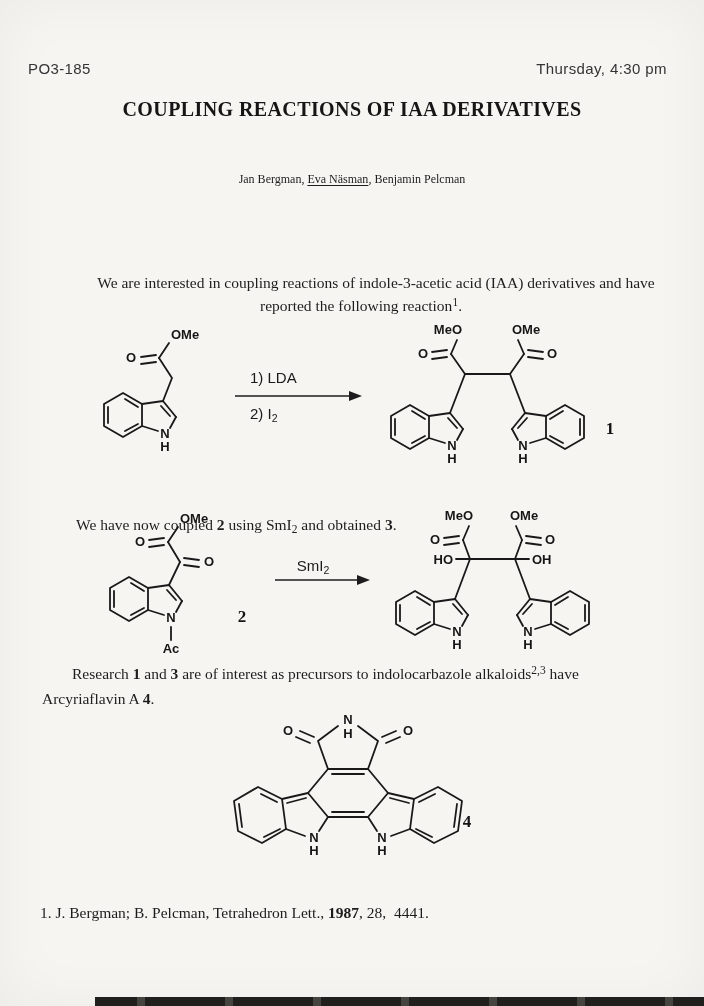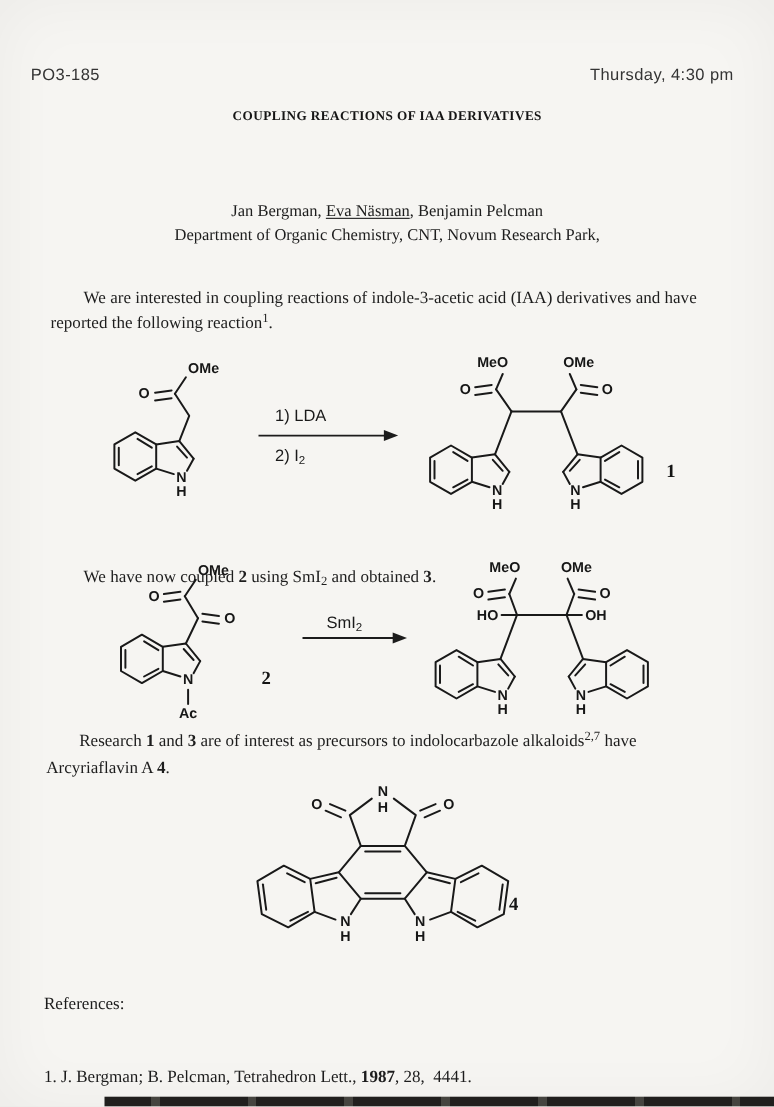--- a/index.html
+++ b/index.html
@@ -9,25 +9,25 @@
     background:#f6f5f2;
     box-shadow:inset 0 0 60px rgba(0,0,0,0.045);
     font-family:"Liberation Serif","DejaVu Serif",serif;
     color:#1b1b1b;
   }
   .hdr{position:absolute;top:36px;font-family:"Liberation Sans","DejaVu Sans",sans-serif;
        font-size:15px;color:#343434;letter-spacing:0.4px;margin-top:24px;}
   .hdr-left{left:28px;}
   .hdr-right{right:37px;}
   .title{position:absolute;top:98px;left:0;width:100%;text-align:center;
-         font-weight:bold;font-size:12px;letter-spacing:0.4px;color:#151515;}
-  .authors{position:absolute;top:181px;left:0;width:100%;text-align:center;
-           font-size:15px;line-height:22px;color:#1d1d1d;}
+         font-weight:bold;font-size:20px;letter-spacing:0.4px;color:#151515;}
+  .authors{position:absolute;top:168px;left:0;width:100%;text-align:center;
+           font-size:12px;line-height:22px;color:#1d1d1d;}
   .para{position:absolute;font-size:15.5px;line-height:23px;color:#1d1d1d;}
-  .p1{left:46px;top:259px;width:630px;}
+  .p1{left:46px;top:271px;width:630px;text-align:center;}
   .p2{left:76px;top:469px;margin-top:44px;}
   .p3{left:42px;top:662px;width:640px;}
   .indent{text-indent:30px;display:block;}
   .refs{position:absolute;left:40px;top:857px;font-size:15.5px;line-height:22.4px;
         color:#1c1c1c;white-space:pre-wrap;}
   .seg-b{font-weight:bold;}
   .seg-i{}
   .seg-u{text-decoration:underline;text-underline-offset:2px;}
   .seg-sup{font-size:11.5px;position:relative;top:-5.5px;}
   .seg-sub{font-size:11.5px;position:relative;top:3px;}
@@ -62,21 +62,20 @@
     </defs>
   </svg>
 
   <div class="hdr hdr-left">PO3-185</div>
   <div class="hdr hdr-right">Thursday, 4:30 pm</div>
 
   <div class="title">COUPLING REACTIONS OF IAA DERIVATIVES</div>
 
   <div class="authors">
     <div><span>Jan Bergman, </span><span class="seg-u">Eva Näsman</span><span>, Benjamin Pelcman</span></div>
-    <div>Department of Organic Chemistry, CNT, Novum Research Park,</div>
   </div>
 
   <div class="para p1">
     <span class="indent"><span>We are interested in coupling reactions of indole-3-acetic acid (IAA) derivatives and have</span></span>
     <span><span>reported the following reaction</span><span class="seg-sup">1</span><span>.</span></span>
   </div>
 
   <svg style="left:70px;top:312px;" width="580" height="152" viewBox="0 0 580 152">
     <g>
       <use href="#indole" x="0" y="0" transform="translate(34,70)"></use>
@@ -177,21 +176,21 @@
       <text class="atom" text-anchor="end" x="383" y="62">HO</text>
       <text class="atom" text-anchor="start" x="462" y="62">OH</text>
       <text class="atom" text-anchor="middle" x="387" y="134">N</text>
       <text class="atom" text-anchor="middle" x="387" y="147">H</text>
       <text class="atom" text-anchor="middle" x="458" y="134">N</text>
       <text class="atom" text-anchor="middle" x="458" y="147">H</text>
     </g>
   </svg>
 
   <div class="para p3">
-    <span class="indent"><span>Research </span><span class="seg-b">1</span><span> and </span><span class="seg-b">3</span><span> are of interest as precursors to indolocarbazole alkaloids</span><span class="seg-sup">2,7</span><span> have</span></span>
+    <span class="indent"><span>Research </span><span class="seg-b">1</span><span> and </span><span class="seg-b">3</span><span> are of interest as precursors to indolocarbazole alkaloids</span><span class="seg-sup">2,3</span><span> have</span></span>
     <span><span>Arcyriaflavin A </span><span class="seg-b">4</span><span>.</span></span>
   </div>
 
   <svg style="left:205px;top:707px;" width="300" height="150" viewBox="0 0 300 150">
     <g class="bonds">
       <path d="M123 62 L163 62 L183 86 L163 110 L123 110 L103 86 Z"></path>
       <path d="M127 67 L159 67"></path>
       <path d="M127 105 L159 105"></path>
       <path d="M123 62 L113 34 L133 19"></path>
       <path d="M163 62 L173 34 L153 19"></path>
@@ -219,20 +218,19 @@
     <text class="atom" text-anchor="middle" x="83" y="28">O</text>
     <text class="atom" text-anchor="middle" x="203" y="28">O</text>
     <text class="atom" text-anchor="middle" x="109" y="135">N</text>
     <text class="atom" text-anchor="middle" x="109" y="148">H</text>
     <text class="atom" text-anchor="middle" x="177" y="135">N</text>
     <text class="atom" text-anchor="middle" x="177" y="148">H</text>
     <text class="num" text-anchor="middle" x="262" y="120">4</text>
   </svg>
 
   <div class="refs">
-    <div>References:</div>
     <div><span>1. J. Bergman; B. Pelcman, </span><span class="seg-i">Tetrahedron Lett.</span><span>, </span><span class="seg-b">1987</span><span>, </span><span class="seg-i">28</span><span>,  4441.</span></div>
     
     
   </div>
 
   <div class="scan-bar"></div>
 </div>
 
 </body></html>

